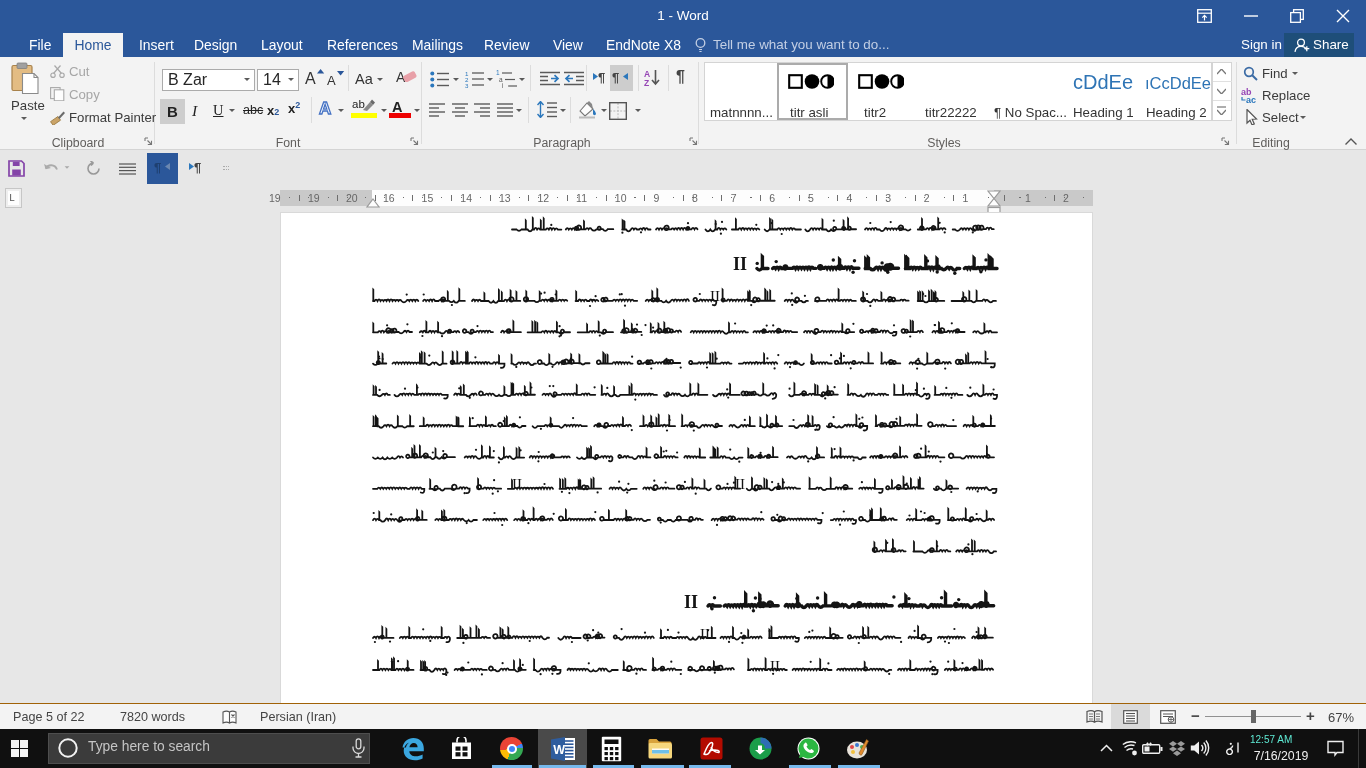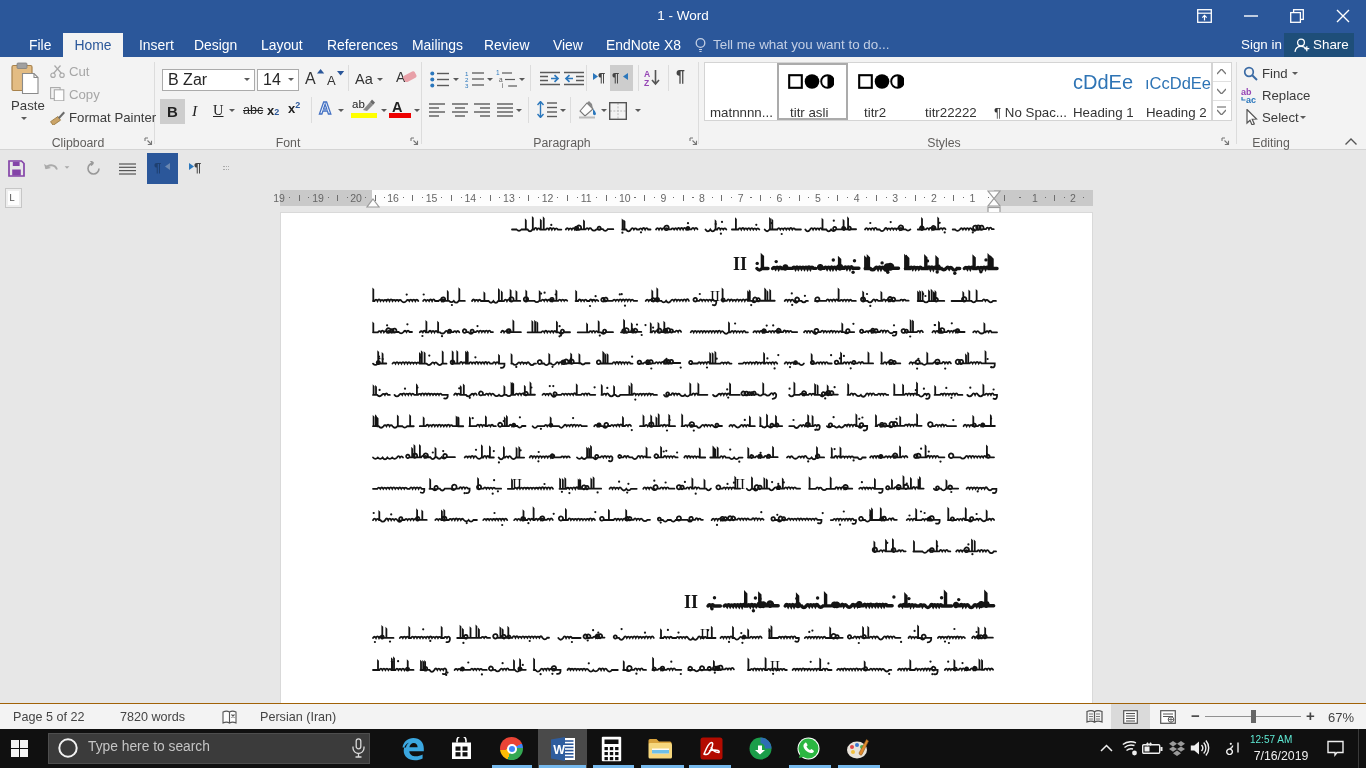--- a/index.html
+++ b/index.html
@@ -24,21 +24,21 @@
 .vline{position:absolute;width:1px;background:#dcdcdc}
 .selbox{position:absolute;background:#cdcdcd}
 
 .combo{position:absolute;background:#fff;border:1px solid #ababab;font-size:16px;color:#262626}
 
 #docarea{left:0;top:150px;width:1366px;height:553px;background:#e7e7e7}
 #page{position:absolute;left:280px;top:62px;width:813px;height:491px;background:#fff;border:1px solid #d9d9d9;border-bottom:none}
 
 #ruler{position:absolute;left:280px;top:40px;width:813px;height:16px;background:#fdfdfd}
 .rgrey{position:absolute;top:0;height:16px;background:#c9c9c9}
-.rnum{position:absolute;top:2px;font-size:10.5px;color:#666;width:20px;text-align:center}
+.rnum{position:absolute;top:2px;font-size:10.5px;color:#666;width:20px;text-align:left}
 .rtick{position:absolute;background:#6e6e6e}
 
 #statusbar{left:0;top:703px;width:1366px;height:26px;background:#f3f3f3;border-top:1px solid #a16207;color:#444}
 .stxt{position:absolute;top:6px;font-size:12.6px;color:#444}
 
 #taskbar{left:0;top:729px;width:1366px;height:39px;background:#101010}
 .ul{position:absolute;top:36px;height:3px;background:#76b9ed}
 </style></head>
 <body>
 <div id="app">

